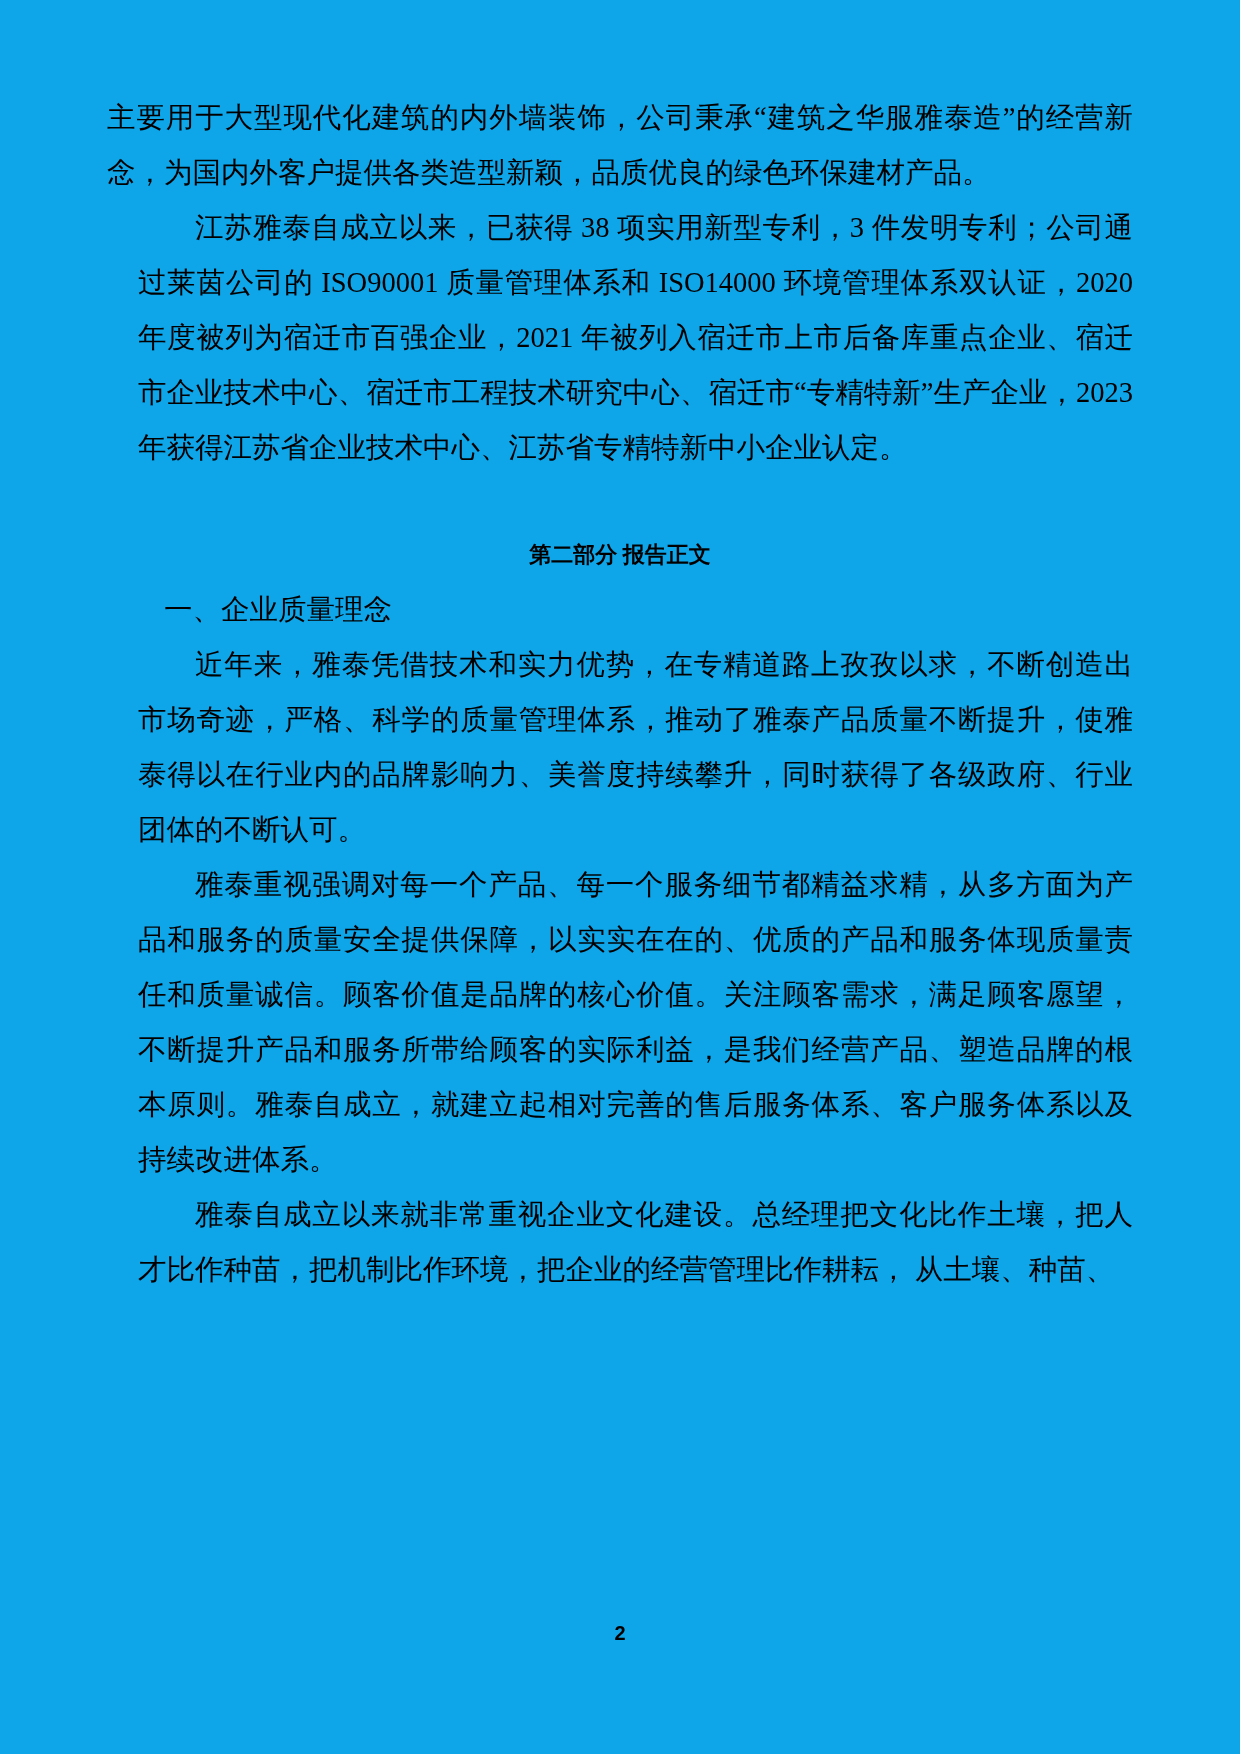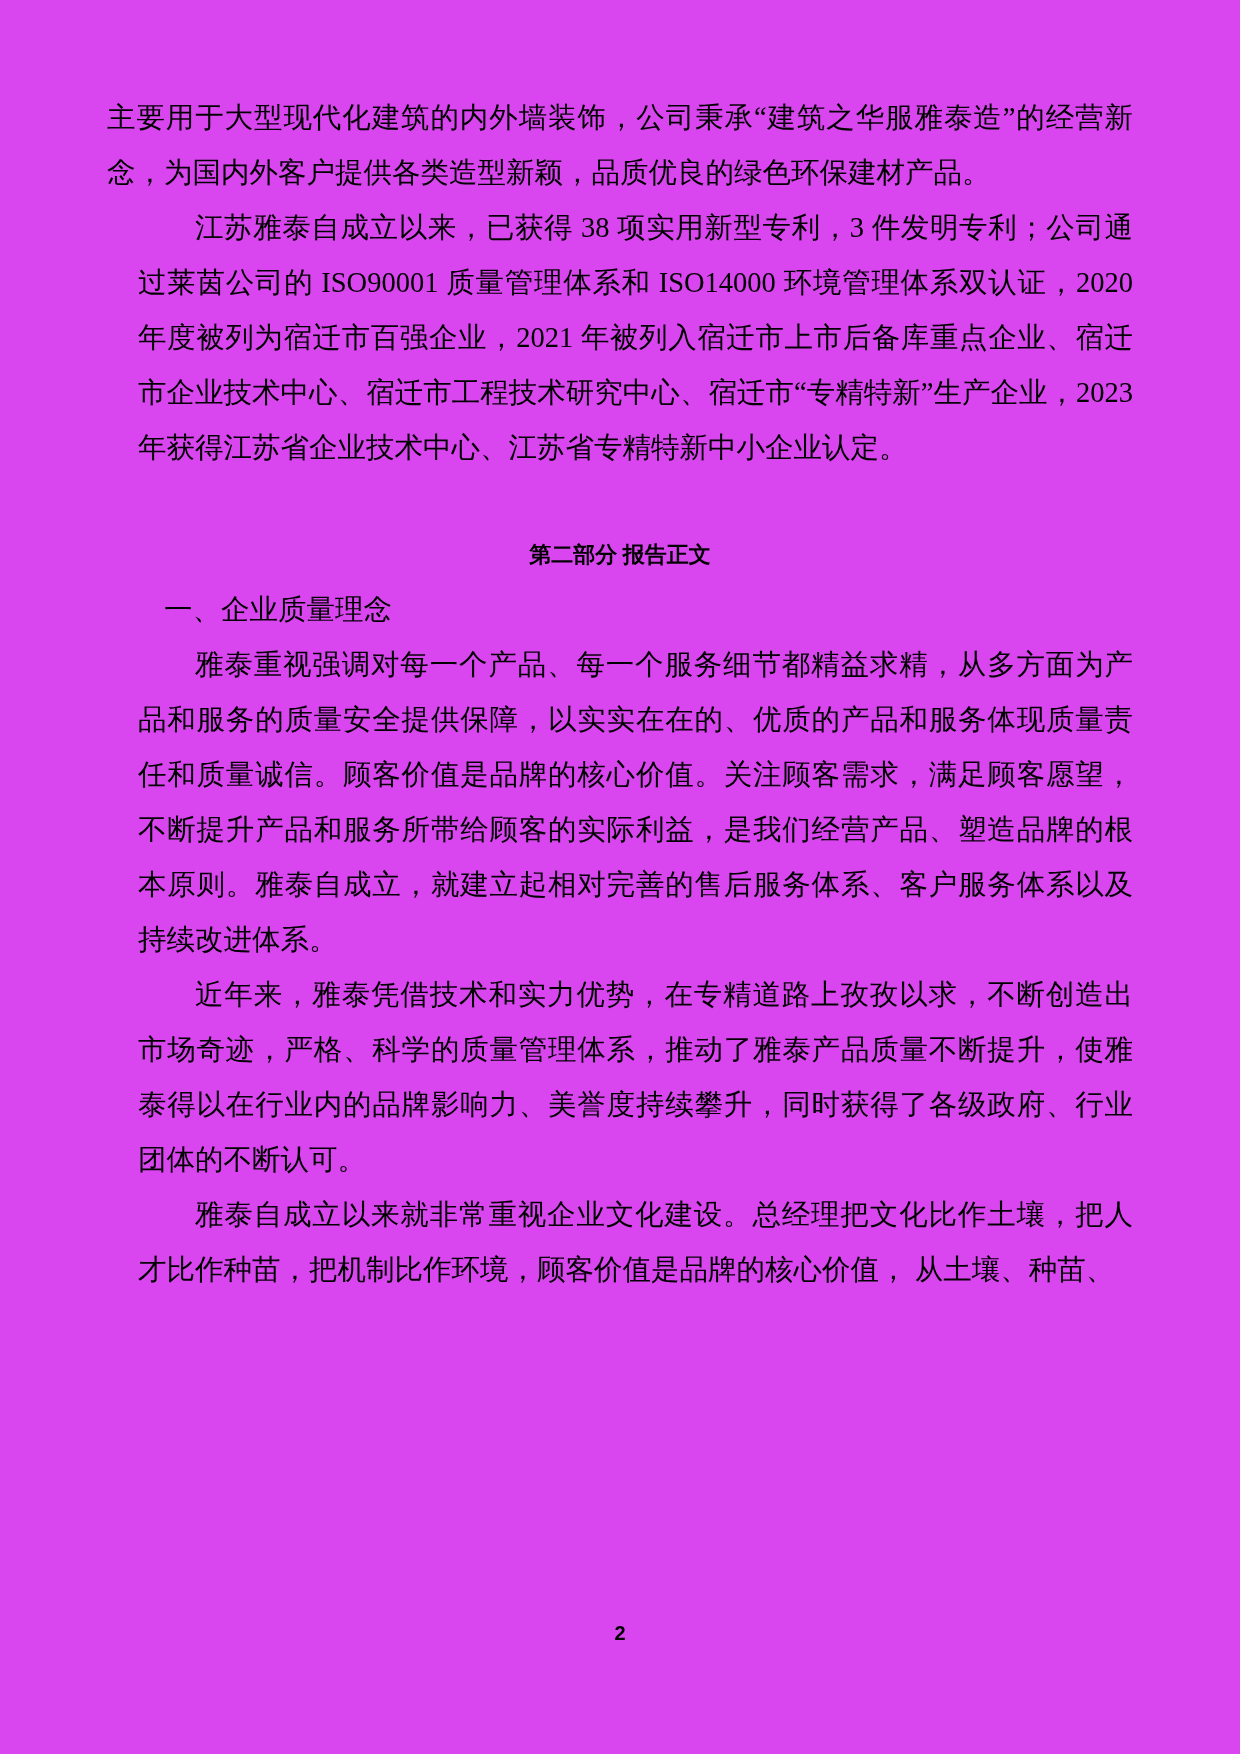--- a/index.html
+++ b/index.html
@@ -5,21 +5,21 @@
   html, body {
     margin: 0;
     padding: 0;
     background: #ffffff;
   }
   .page {
     position: relative;
     width: 1240px;
     height: 1754px;
     margin: 0 auto;
-    background: #d946ef;
+    background: #0ea5e9;
     box-sizing: border-box;
     padding: 90px 107px 0 107px;
     font-family: "Liberation Serif", "DejaVu Serif", serif;
     color: #000000;
     overflow: hidden;
   }
   .body-text {
     font-size: 28.5px;
     line-height: 55px;
     text-align: justify;
@@ -65,21 +65,21 @@
 
   <p class="body-text">主要用于大型现代化建筑的内外墙装饰，公司秉承“建筑之华服雅泰造”的经营新念，为国内外客户提供各类造型新颖，品质优良的绿色环保建材产品。</p>
 
   <p class="body-text indent">江苏雅泰自成立以来，已获得 38 项实用新型专利，3 件发明专利；公司通过莱茵公司的 ISO90001 质量管理体系和 ISO14000 环境管理体系双认证，2020 年度被列为宿迁市百强企业，2021 年被列入宿迁市上市后备库重点企业、宿迁市企业技术中心、宿迁市工程技术研究中心、宿迁市“专精特新”生产企业，2023 年获得江苏省企业技术中心、江苏省专精特新中小企业认定。</p>
 
   <h2 class="section-heading">第二部分 报告正文</h2>
 
   <p class="subsection-heading">一、企业质量理念</p>
 
 
+  <p class="body-text indent">近年来，雅泰凭借技术和实力优势，在专精道路上孜孜以求，不断创造出市场奇迹，严格、科学的质量管理体系，推动了雅泰产品质量不断提升，使雅泰得以在行业内的品牌影响力、美誉度持续攀升，同时获得了各级政府、行业团体的不断认可。</p>
+
   <p class="body-text indent">雅泰重视强调对每一个产品、每一个服务细节都精益求精，从多方面为产品和服务的质量安全提供保障，以实实在在的、优质的产品和服务体现质量责任和质量诚信。顾客价值是品牌的核心价值。关注顾客需求，满足顾客愿望，不断提升产品和服务所带给顾客的实际利益，是我们经营产品、塑造品牌的根本原则。雅泰自成立，就建立起相对完善的售后服务体系、客户服务体系以及持续改进体系。</p>
 
-  <p class="body-text indent">近年来，雅泰凭借技术和实力优势，在专精道路上孜孜以求，不断创造出市场奇迹，严格、科学的质量管理体系，推动了雅泰产品质量不断提升，使雅泰得以在行业内的品牌影响力、美誉度持续攀升，同时获得了各级政府、行业团体的不断认可。</p>
-
-  <p class="body-text indent">雅泰自成立以来就非常重视企业文化建设。总经理把文化比作土壤，把人才比作种苗，把机制比作环境，顾客价值是品牌的核心价值， 从土壤、种苗、</p>
+  <p class="body-text indent">雅泰自成立以来就非常重视企业文化建设。总经理把文化比作土壤，把人才比作种苗，把机制比作环境，把企业的经营管理比作耕耘， 从土壤、种苗、</p>
 
   <div class="page-footer">2</div>
 
 </div>
 
 </body></html>

